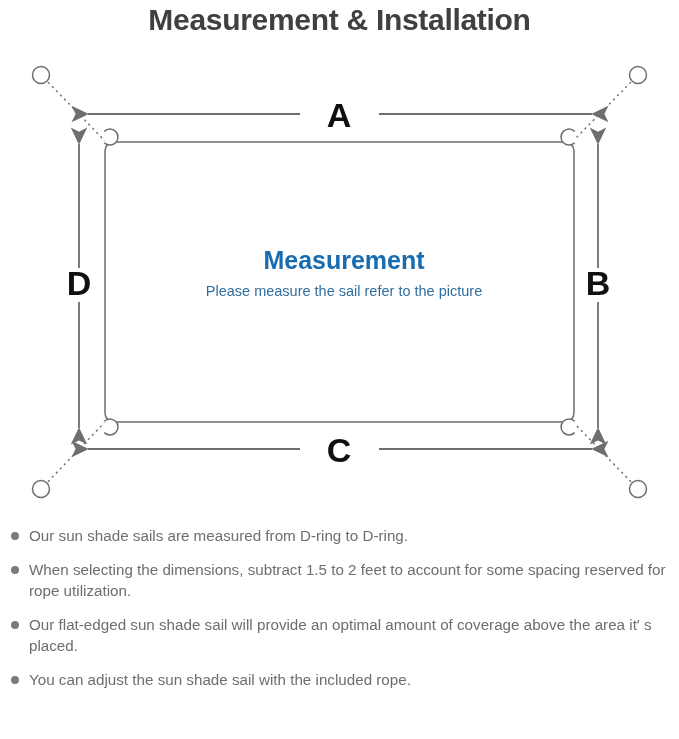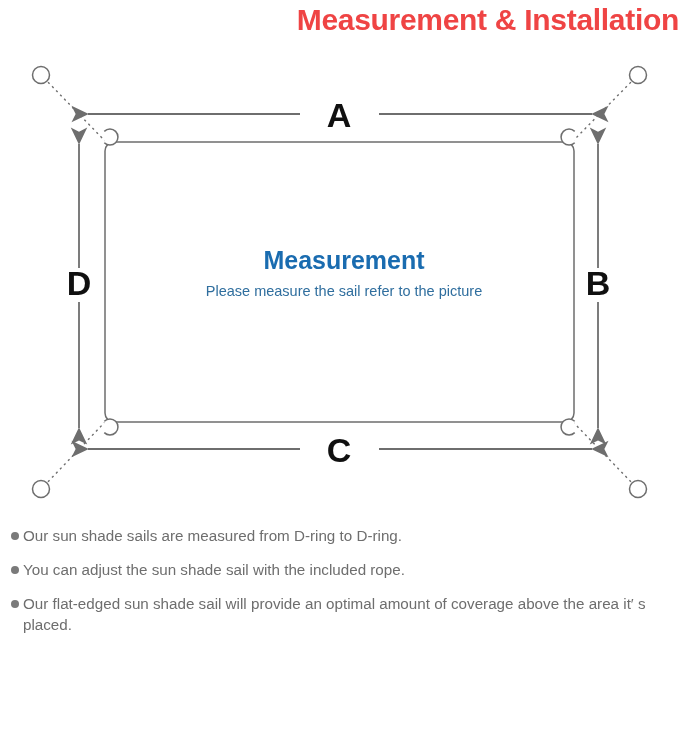--- a/index.html
+++ b/index.html
@@ -14,24 +14,24 @@
     font-family: "Liberation Sans", sans-serif;
     overflow: hidden;
   }
 
   
   #page-title {
     position: absolute;
     top: 0px;
     left: 0;
     width: 679px;
-    text-align: right;
+    text-align: center;
     font-size: 30px;
     font-weight: bold;
-    color: #ef4444;
+    color: #404040;
     letter-spacing: -0.3px;
     line-height: 40px;
     white-space: nowrap;
   }
 
   
   #diagram {
     position: absolute;
     top: 48px;
     left: 0;
@@ -62,21 +62,21 @@
 
   
   #notes {
     position: absolute;
     top: 525px;
     left: 0;
     width: 679px;
   }
   .note-row {
     position: relative;
-    padding-left: 23px;
+    padding-left: 29px;
     padding-right: 6px;
     margin-bottom: 13px;
     color: #6e6e6e;
     font-size: 15.2px;
     line-height: 21px;
     font-family: "Liberation Sans", sans-serif;
   }
   .note-bullet {
     position: absolute;
     left: 11px;
@@ -153,19 +153,23 @@
   </svg>
 </div>
 
 <div id="notes">
   <div class="note-row">
     <span class="note-bullet"></span>
     <span>Our sun shade sails are measured from D-ring to D-ring.</span>
   </div>
   <div class="note-row">
     <span class="note-bullet"></span>
-    <span>You can adjust the sun shade sail with the included rope.</span>
+    <span>When selecting the dimensions, subtract 1.5 to 2 feet to account for some spacing reserved for rope utilization.</span>
   </div>
   <div class="note-row">
     <span class="note-bullet"></span>
     <span>Our flat-edged sun shade sail will provide an optimal amount of coverage above the area it′ s placed.</span>
   </div>
+  <div class="note-row">
+    <span class="note-bullet"></span>
+    <span>You can adjust the sun shade sail with the included rope.</span>
+  </div>
 </div>
 
 </body></html>

